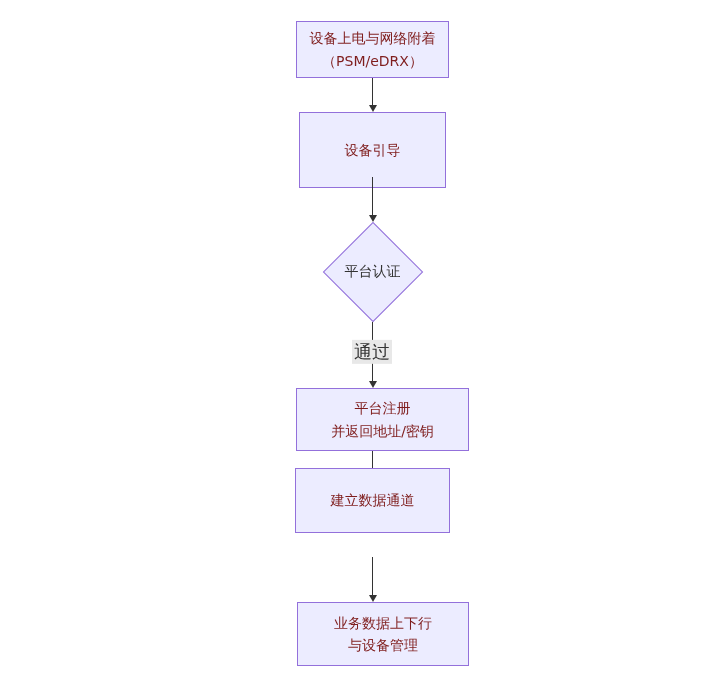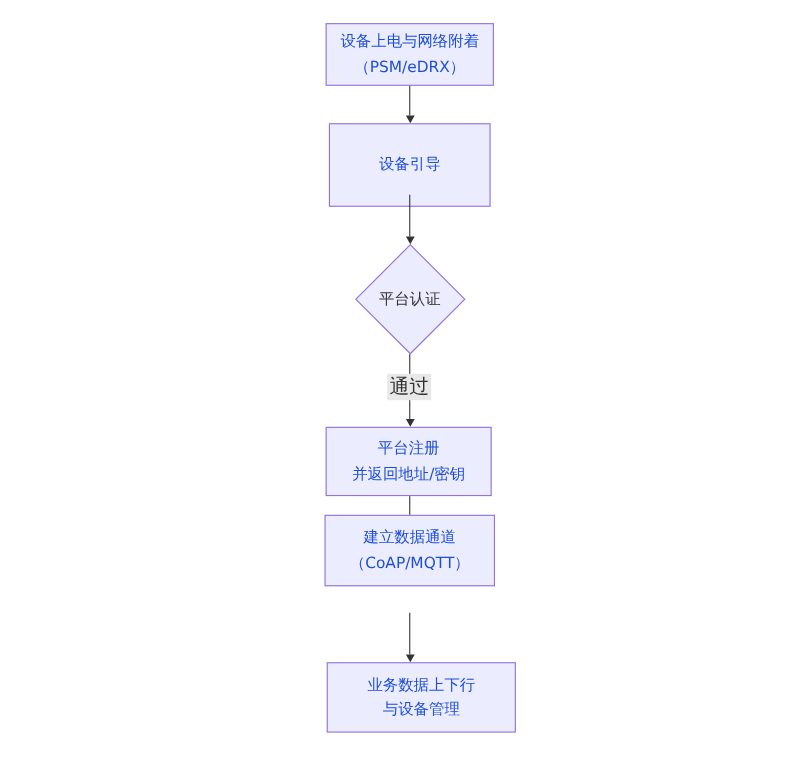--- a/index.html
+++ b/index.html
@@ -20,25 +20,25 @@
     position: absolute;
     background: #ECECFF;
     border: 1px solid #9370DB;
     display: flex;
     flex-direction: column;
     align-items: center;
     justify-content: center;
     text-align: center;
     font-size: 14px;
     line-height: 1.6;
-    color: #1d4ed8;
+    color: #7f1d1d;
   }
   .n1 { left: 296px; top: 21px;  width: 153px; height: 57px; }
   .n2 { left: 299px; top: 112px; width: 147px; height: 76px; }
-  .n3 { left: 296px; top: 388px; width: 151px; height: 63px; }
+  .n3 { left: 296px; top: 388px; width: 173px; height: 63px; }
   .n4 { left: 295px; top: 468px; width: 155px; height: 65px; }
   .n5 { left: 297px; top: 602px; width: 172px; height: 64px; justify-content: center; }
   
   .diamond-wrap {
     position: absolute;
     left: 322px; top: 222px; width: 101px; height: 100px;
   }
   .diamond-shape {
     position: absolute;
     left: 50%; top: 50%;
@@ -119,21 +119,20 @@
 
   <div class="node n3">
     <span>平台注册</span>
     <span>并返回地址/密钥</span>
   </div>
 
   <div class="edge e4"></div>
 
   <div class="node n4">
     <span>建立数据通道</span>
-    <span>（CoAP/MQTT）</span>
   </div>
 
   <div class="edge e5"></div>
 
   <div class="node n5">
     <span>业务数据上下行</span>
     <span>与设备管理</span>
   </div>
 
 </div>

